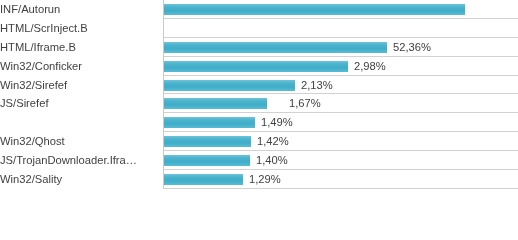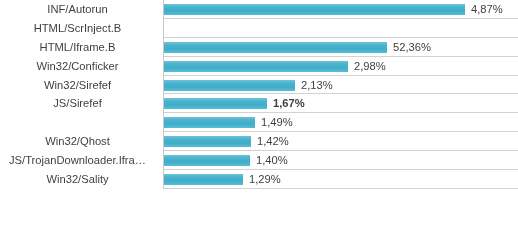--- a/index.html
+++ b/index.html
@@ -40,21 +40,21 @@
   }
 
   
   .cat-label {
     position: absolute;
     left: 0;
     top: 0;
     width: 155px;
     height: 18.9px;
     line-height: 18.9px;
-    text-align: center;
+    text-align: left;
     font-size: 11.2px;
     color: #3f3f3f;
     white-space: nowrap;
     overflow: hidden;
   }
 
   
   .bar-area {
     position: absolute;
     left: 163px;
@@ -97,21 +97,20 @@
 </style>
 </head>
 <body>
 
 <div id="chart-root">
   <div id="rows">
       <div class="row">
         <div class="cat-label">INF/Autorun</div>
         <div class="bar-area">
           <div class="bar" style="width: 302px;"></div>
-          <div class="val-label" style="left: 308px;">4,87%</div>
         </div>
       </div>
       <div class="row">
         <div class="cat-label">HTML/ScrInject.B</div>
       </div>
       <div class="row">
         <div class="cat-label">HTML/Iframe.B</div>
         <div class="bar-area">
           <div class="bar" style="width: 224px;"></div>
           <div class="val-label" style="left: 230px;">52,36%</div>
@@ -128,21 +127,21 @@
         <div class="cat-label">Win32/Sirefef</div>
         <div class="bar-area">
           <div class="bar" style="width: 132px;"></div>
           <div class="val-label" style="left: 138px;">2,13%</div>
         </div>
       </div>
       <div class="row">
         <div class="cat-label">JS/Sirefef</div>
         <div class="bar-area">
           <div class="bar" style="width: 104px;"></div>
-          <div class="val-label" style="left: 110px; font-weight: bold;">1,67%</div>
+          <div class="val-label" style="left: 126px;">1,67%</div>
         </div>
       </div>
       <div class="row">
         <div class="bar-area">
           <div class="bar" style="width: 92px;"></div>
           <div class="val-label" style="left: 98px;">1,49%</div>
         </div>
       </div>
       <div class="row">
         <div class="cat-label">Win32/Qhost</div>

